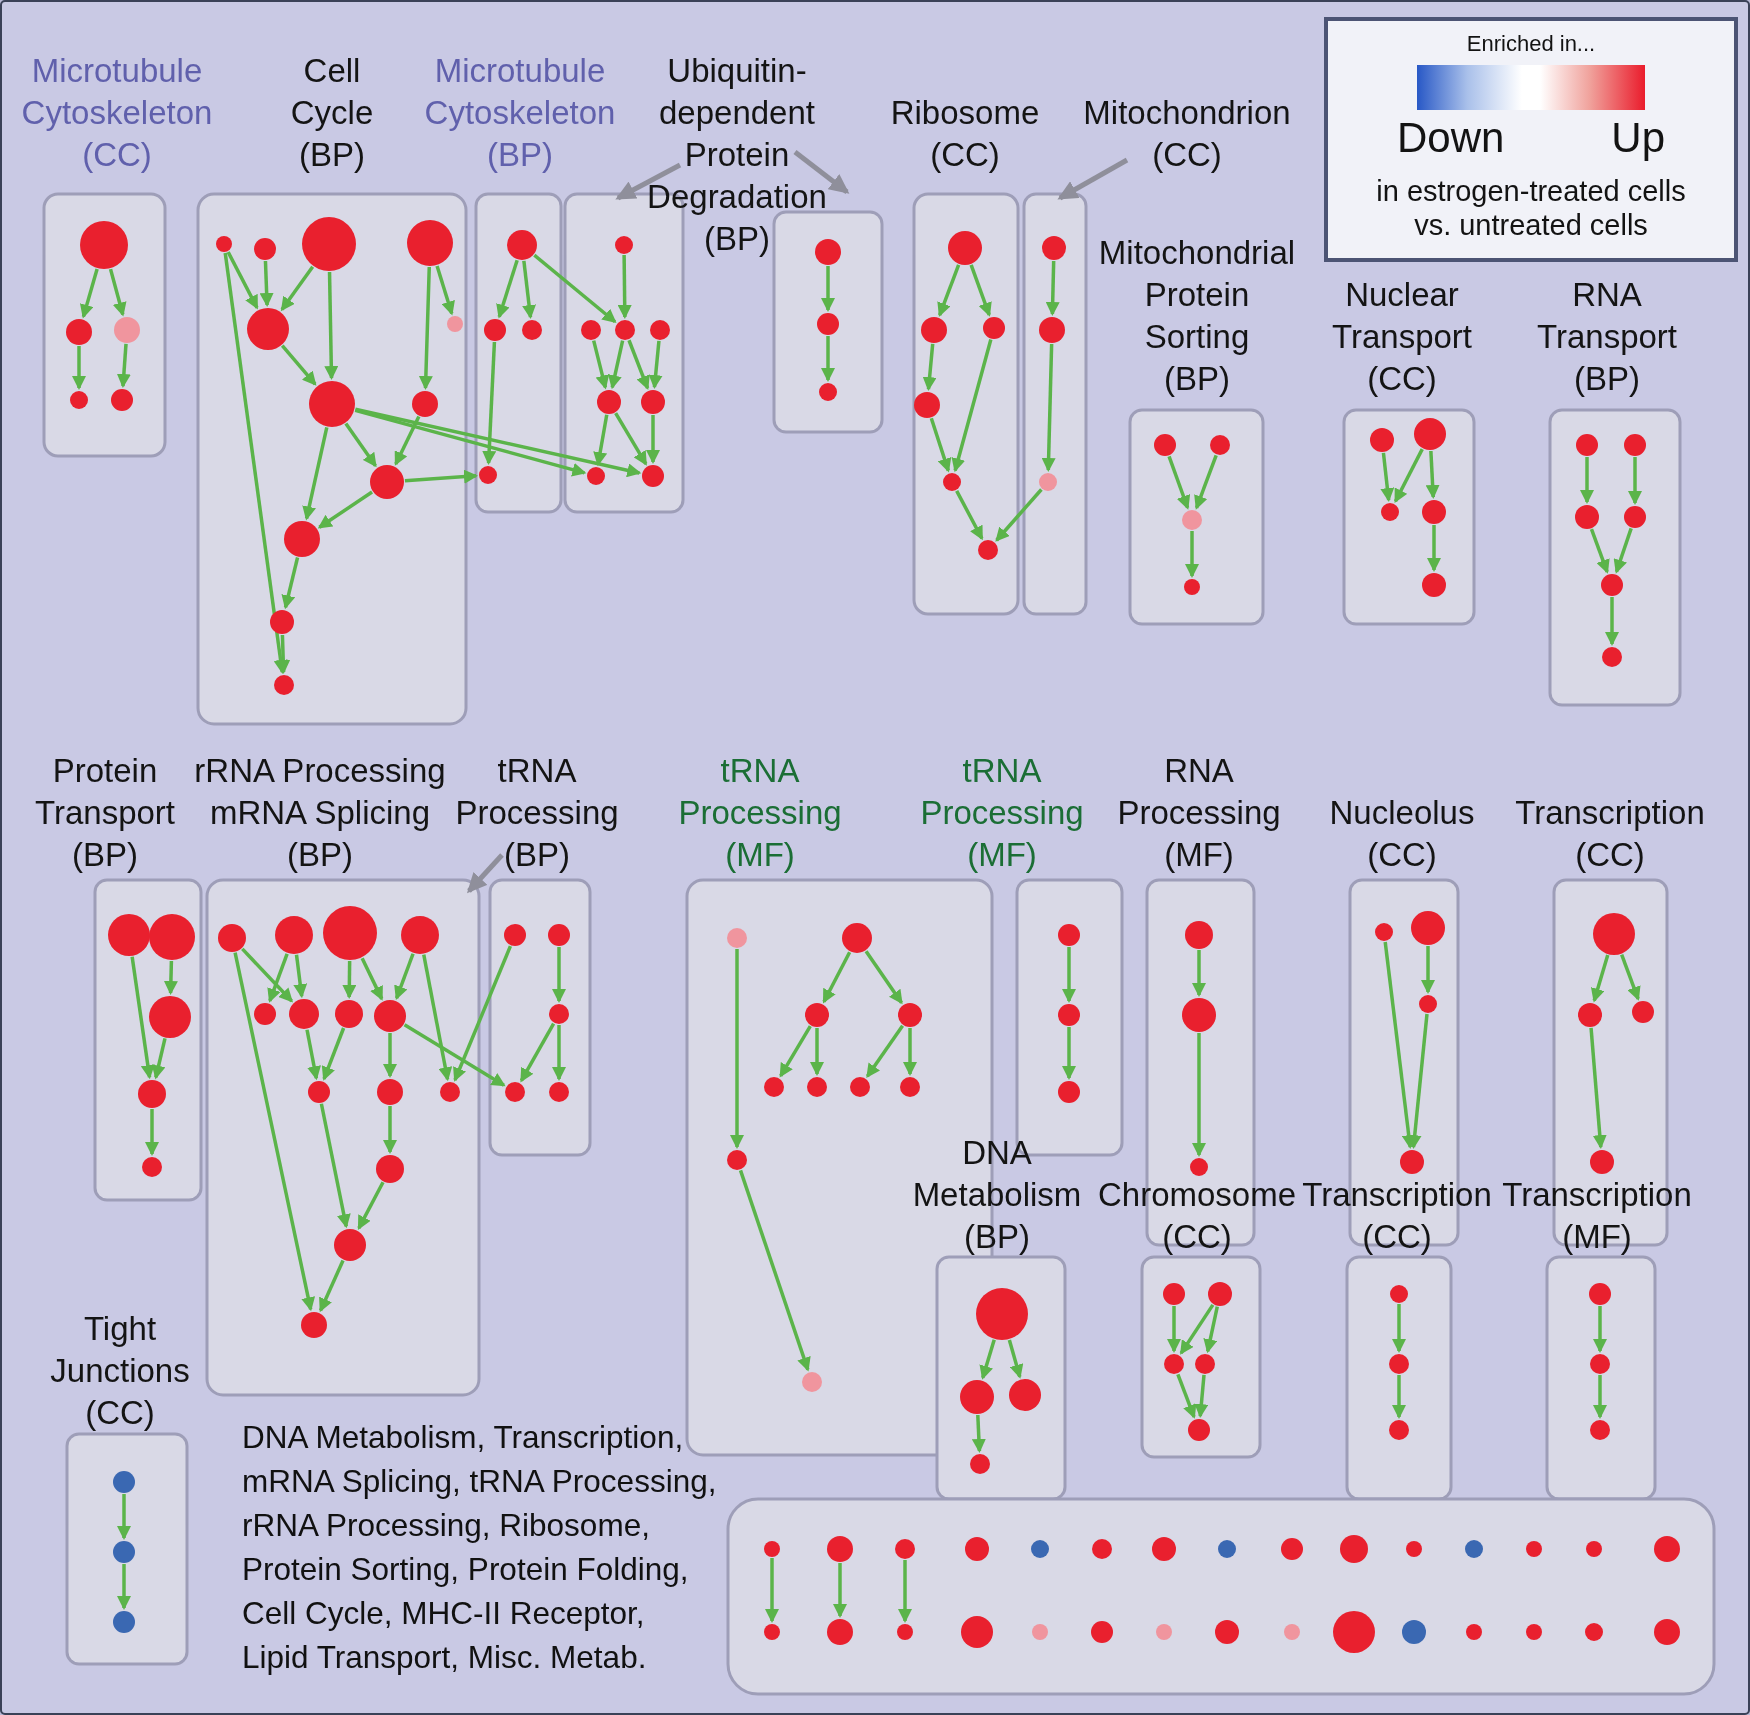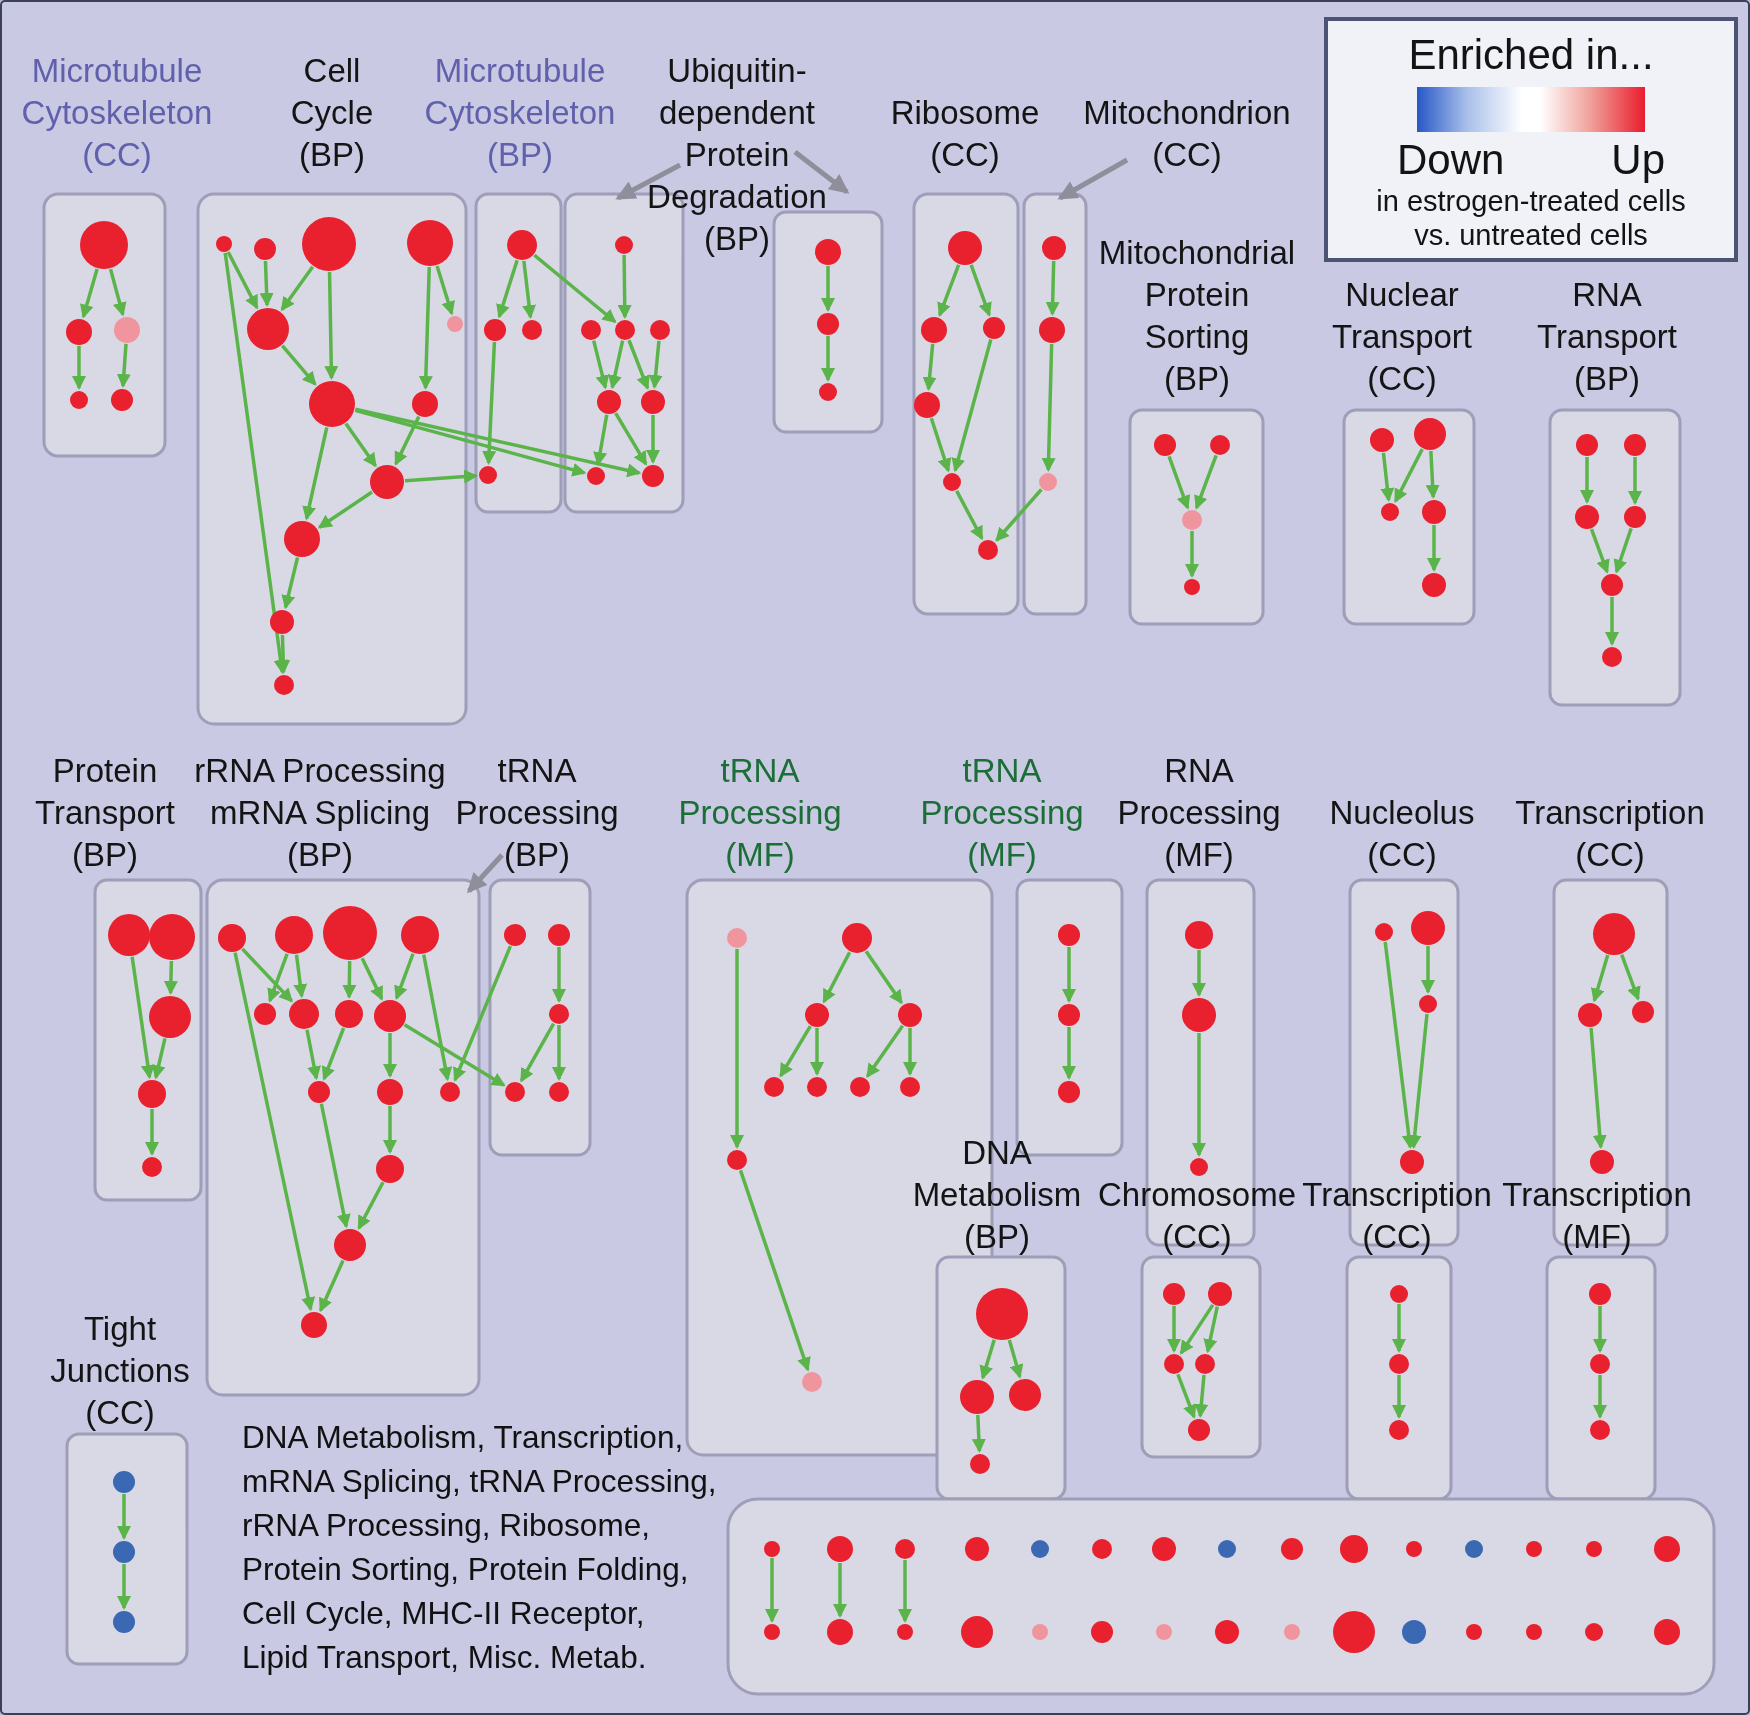--- a/index.html
+++ b/index.html
@@ -9,26 +9,26 @@
     box-sizing:border-box;overflow:hidden;
     font-family:"Liberation Sans", sans-serif;
   }
   #net{position:absolute;left:0;top:0;}
   #net text{font-family:"Liberation Sans", sans-serif;font-size:33px;}
   .legend{
     position:absolute;left:1322px;top:15px;width:414px;height:245px;
     background:#f1f2f8;border:4px solid #4c5474;box-sizing:border-box;
     text-align:center;color:#131313;
   }
-  .legend-title{font-size:42px;margin-top:10px;}
+  .legend-title{font-size:22px;margin-top:10px;}
   .legend-bar{width:228px;height:45px;margin:8px auto 0;
     background:linear-gradient(90deg,#2858c6 0%,#a9c0ea 22%,#ffffff 46%,#ffffff 54%,#f0a19b 76%,#ea1c2c 100%);}
   .legend-ends{display:flex;justify-content:space-between;width:268px;margin:4px auto 0;font-size:42px;}
   .legend-sub{font-size:29px;line-height:34px;}
-  .legend-sub.first{margin-top:0;}
+  .legend-sub.first{margin-top:12px;}
   .annot{position:absolute;left:240px;top:1413px;font-size:31.5px;line-height:44px;color:#111;}
   .annot div{white-space:nowrap;}
 </style>
 </head>
 <body>
 
 <div id="stage" style="background: rgb(201, 201, 228); border-color: rgb(58, 65, 87);">
 
   <svg id="net" width="1750" height="1715" viewBox="0 0 1750 1715">
     <defs>

